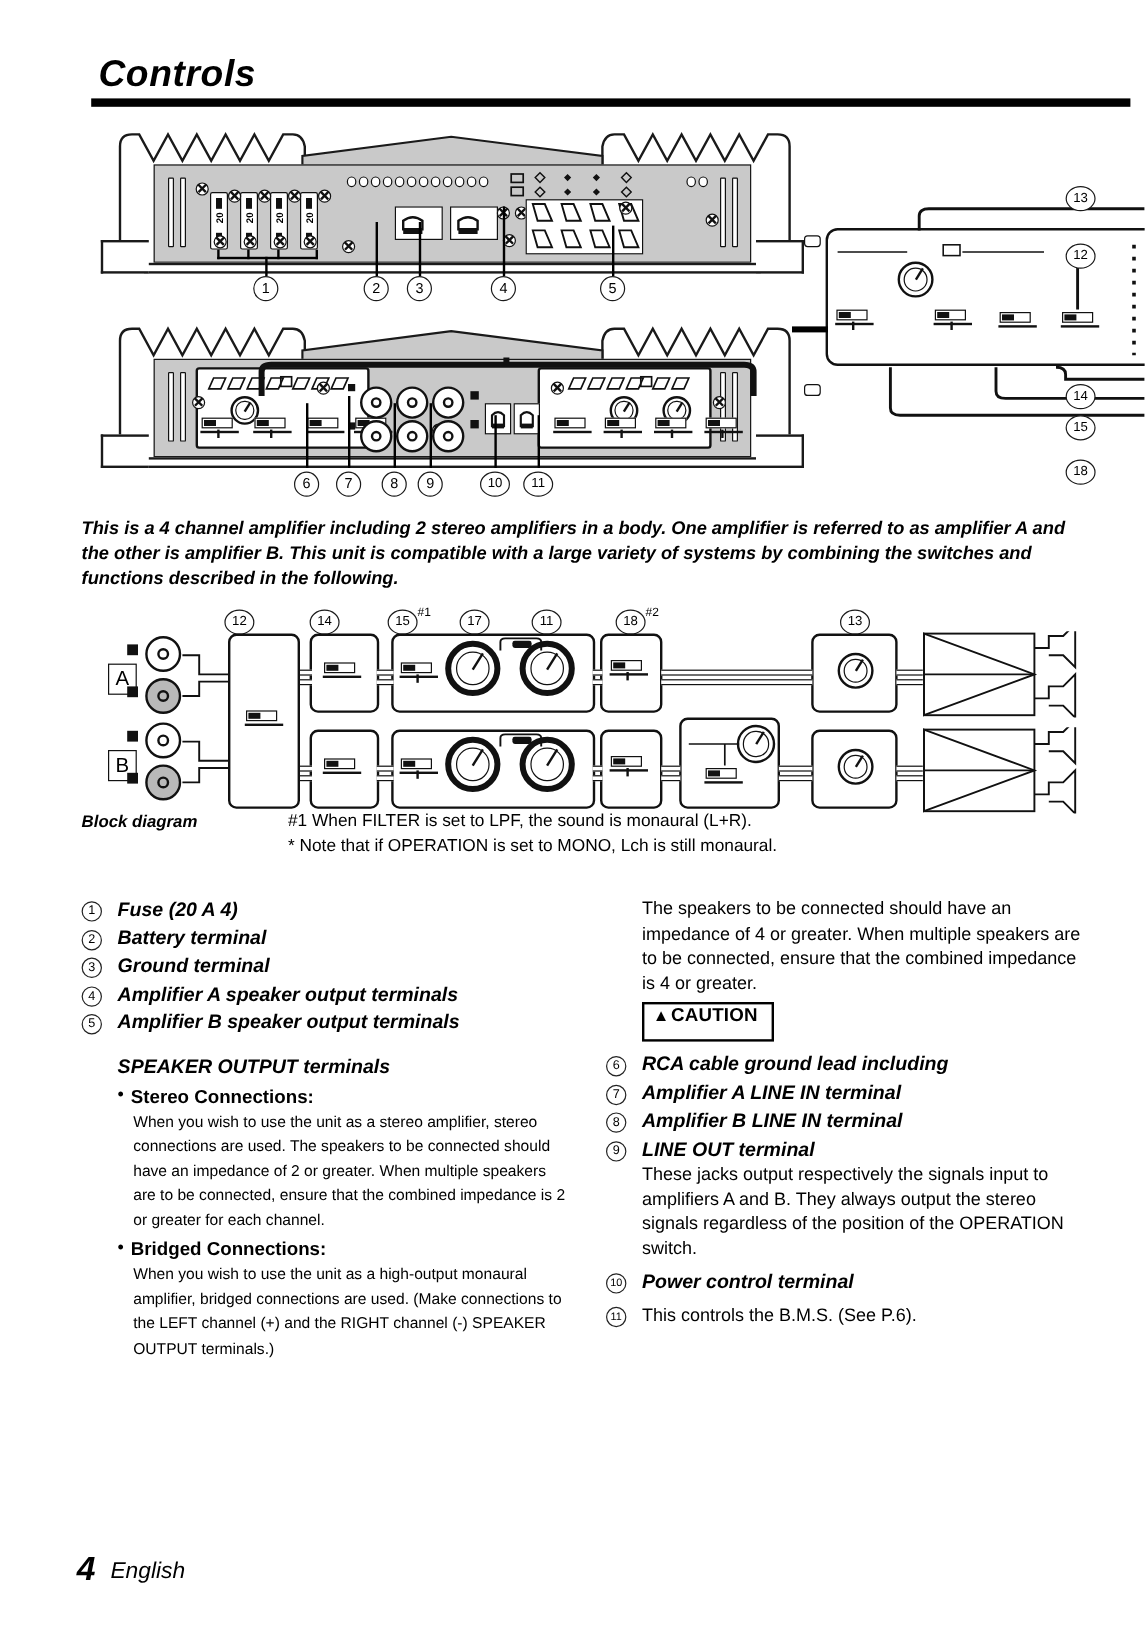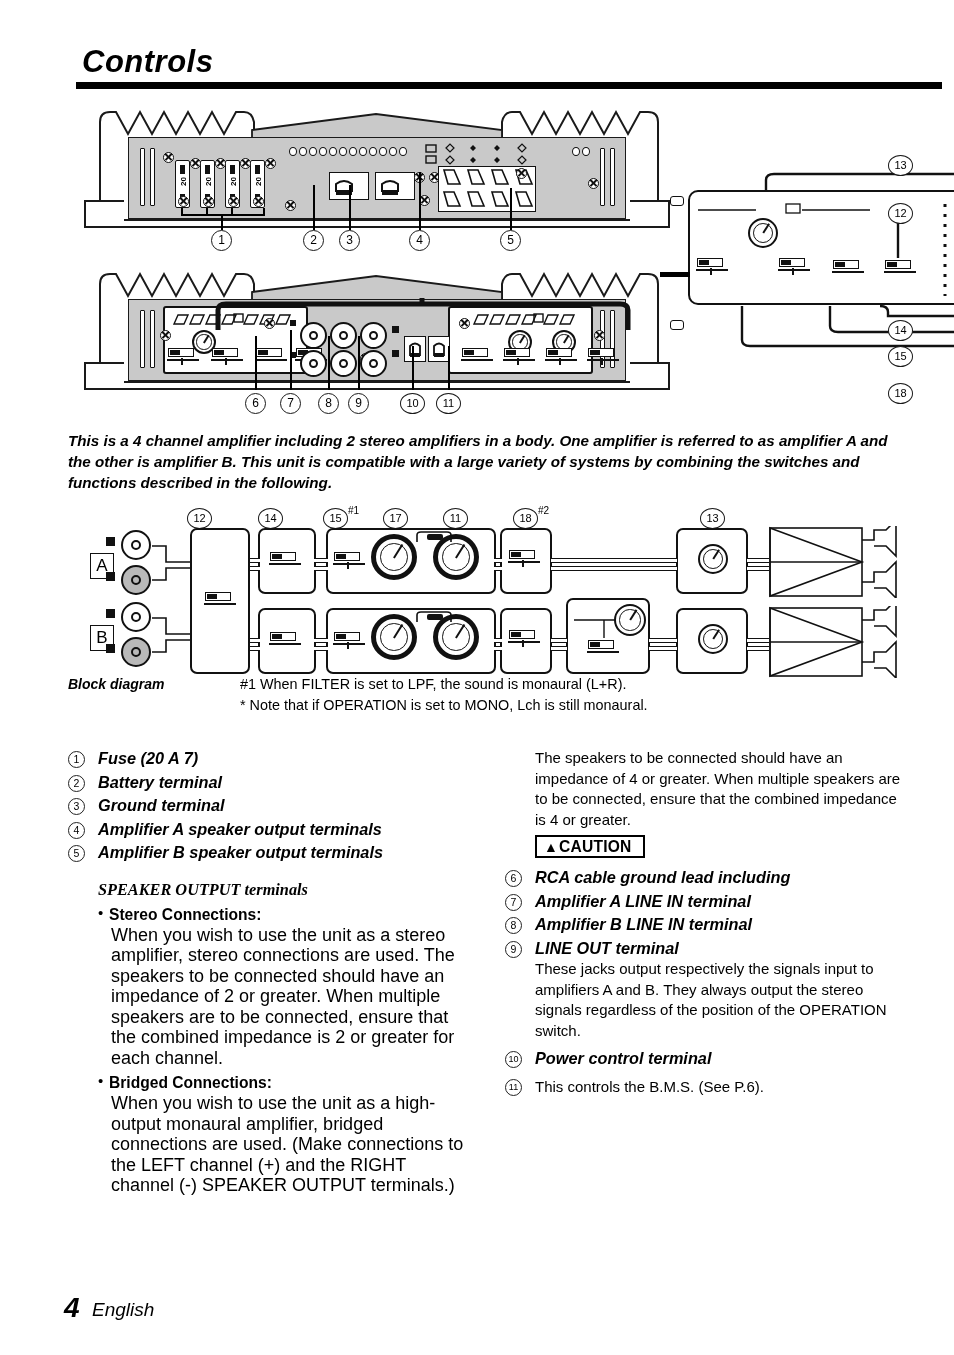--- a/index.html
+++ b/index.html
@@ -321,49 +321,48 @@
     font-size: 15px;
     line-height: 20.5px;
   }
   .sub-head {
     font-size: 16.3px;
     font-weight: bold;
     font-style: italic;
     line-height: 21px;
     padding-left: 30px;
     margin-top: 16px;
-    font-family: Liberation Serif, serif;
   }
   .bullet {
     position: relative;
     padding-left: 43px;
     margin-top: 4px;
   }
   .bullet:before {
     content: "\2022";
     position: absolute;
     left: 30px;
     top: 0px;
     font-size: 15px;
   }
   .bullet-title {
     font-size: 15.6px;
     font-weight: bold;
     line-height: 21px;
     margin-left: -2px;
   }
   .bullet-text {
-    font-size: 18px;
+    font-size: 13px;
     line-height: 20.5px;
   }
 
   .caution-box {
     display: inline-block;
     border: 2px solid #000;
-    padding: 1px 11px 0 7px;
+    padding: 1px 11px 10px 7px;
     margin: 5px 0 3px 0;
     font-size: 15.6px;
     font-weight: bold;
     letter-spacing: 0.2px;
   }
   .caution-box .tri {
     font-size: 14px;
     margin-right: 1px;
   }
 
@@ -798,21 +797,21 @@
 
   <div class="bd-caption">Block diagram</div>
   <div class="bd-notes">
     <div>#1 When FILTER is set to LPF, the sound is monaural (L+R).</div>
     <div>*  Note that if OPERATION is set to MONO, Lch is still monaural.</div>
   </div>
 
   <div class="col col-left">
     <div class="item">
       <span class="item-num">1</span>
-      <div class="item-head">Fuse (20 A    7)</div>
+      <div class="item-head">Fuse (20 A    4)</div>
     </div>
     <div class="item">
       <span class="item-num">2</span>
       <div class="item-head">Battery terminal</div>
     </div>
     <div class="item">
       <span class="item-num">3</span>
       <div class="item-head">Ground terminal</div>
     </div>
     <div class="item">

